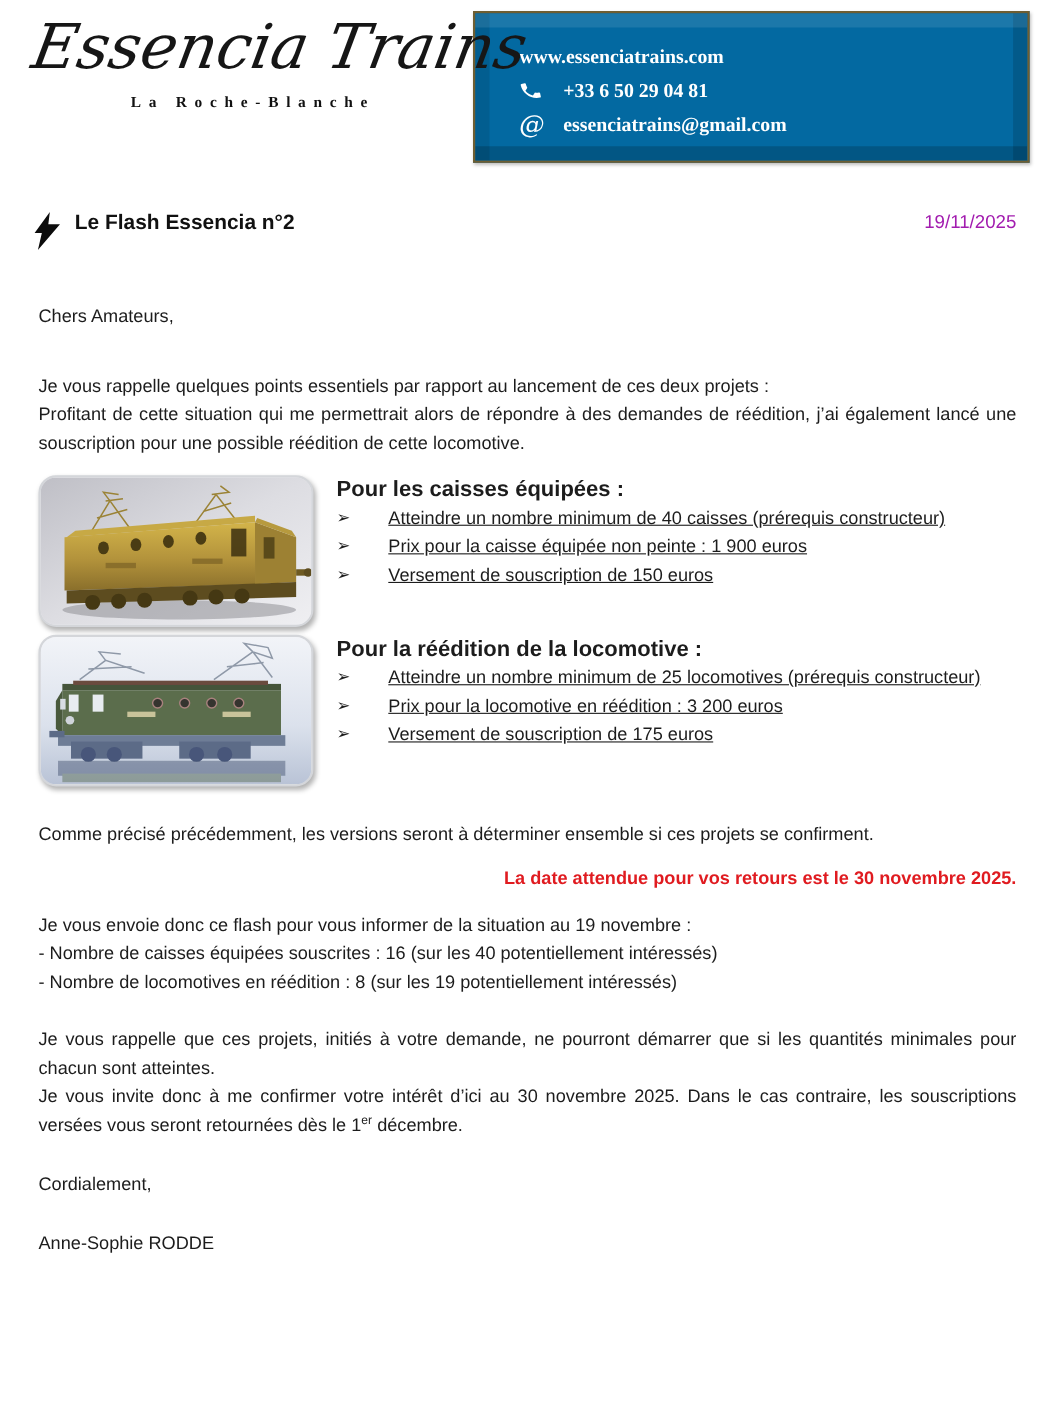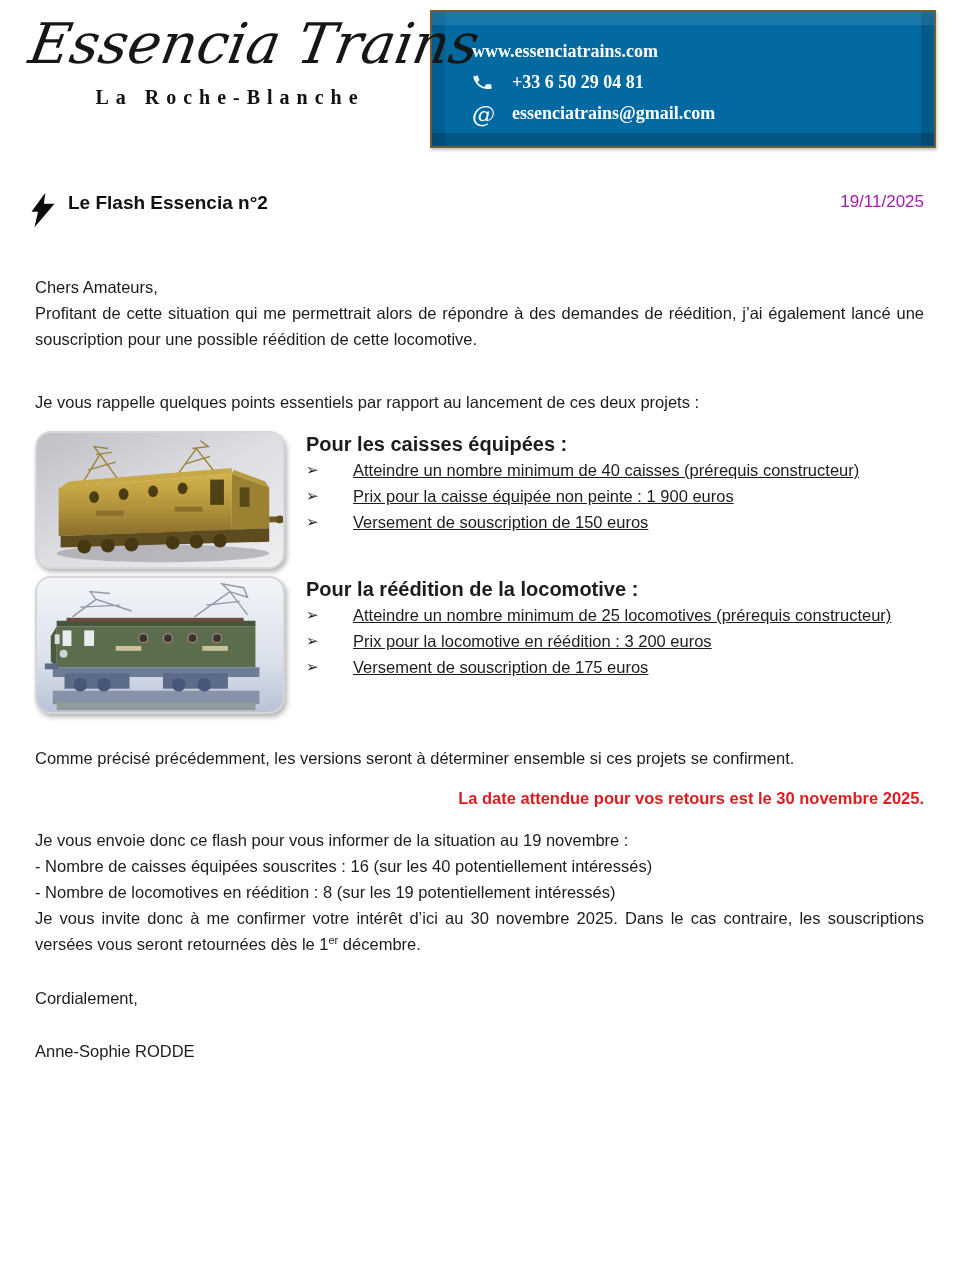--- a/index.html
+++ b/index.html
@@ -23,21 +23,21 @@
     font-size: 56px;
     line-height: 1.0;
     color: #161616;
     transform: skewX(-10deg);
     white-space: nowrap;
   }
   .brand-location {
     margin-top: 14px;
     font-family: "Liberation Serif", serif;
     font-weight: bold;
-    font-size: 20px;
+    font-size: 14px;
     letter-spacing: 7px;
     color: #111;
   }
   .contact-box {
     margin-left: auto;
     width: 512px; height: 138px;
     background: #0369a1;
     border: 2px solid #6e5e32;
     box-shadow:
       inset 0 13px 0 rgba(255,255,255,0.10),
@@ -140,23 +140,23 @@
         </svg>
     </span>
     <span class="flash-title">Le Flash Essencia n°2</span>
     <span class="flash-date">19/11/2025</span>
   </div>
 
   <div class="content">
 
     <div class="salutation">Chers Amateurs,</div>
 
+    <div class="para recap">Je vous rappelle quelques points essentiels par rapport au lancement de ces deux projets :</div>
+
     <div class="para">Profitant de cette situation qui me permettrait alors de répondre à des demandes de réédition, j’ai également lancé une souscription pour une possible réédition de cette locomotive.</div>
-
-    <div class="para recap">Je vous rappelle quelques points essentiels par rapport au lancement de ces deux projets :</div>
 
     <div class="section">
       <div class="photo">
         <svg viewBox="0 0 250 138" preserveAspectRatio="none">
           <defs>
             <linearGradient id="bg1" x1="0" y1="0" x2="1" y2="1">
               <stop offset="0" stop-color="#bfbfc6"></stop>
                 <stop offset="0.5" stop-color="#dddde2"></stop>
                 <stop offset="1" stop-color="#efeff2"></stop>
             </linearGradient>
@@ -293,19 +293,20 @@
         </ul>
       </div>
     </div>
 
     <div class="para versions-note">Comme précisé précédemment, les versions seront à déterminer ensemble si ces projets se confirment.</div>
     <div class="deadline">La date attendue pour vos retours est le 30 novembre 2025.</div>
     <div class="situation-intro">Je vous envoie donc ce flash pour vous informer de la situation au 19 novembre :</div>
     <div>- Nombre de caisses équipées souscrites : 16 (sur les 40 potentiellement intéressés)</div>
     <div>- Nombre de locomotives en réédition : 8 (sur les 19 potentiellement intéressés)</div>
 
+    <div class="para reminder1">Je vous rappelle que ces projets, initiés à votre demande, ne pourront démarrer que si les quantités minimales pour chacun sont atteintes.</div>
     <div class="para"><span>Je vous invite donc à me confirmer votre intérêt d’ici au 30 novembre 2025.  Dans le cas contraire, les souscriptions versées vous seront retournées dès le 1</span><sup>er</sup><span> décembre.</span></div>
 
     <div class="signoff">Cordialement,</div>
     <div class="signature">Anne-Sophie RODDE</div>
 
   </div>
 </div>
 
 </body></html>

